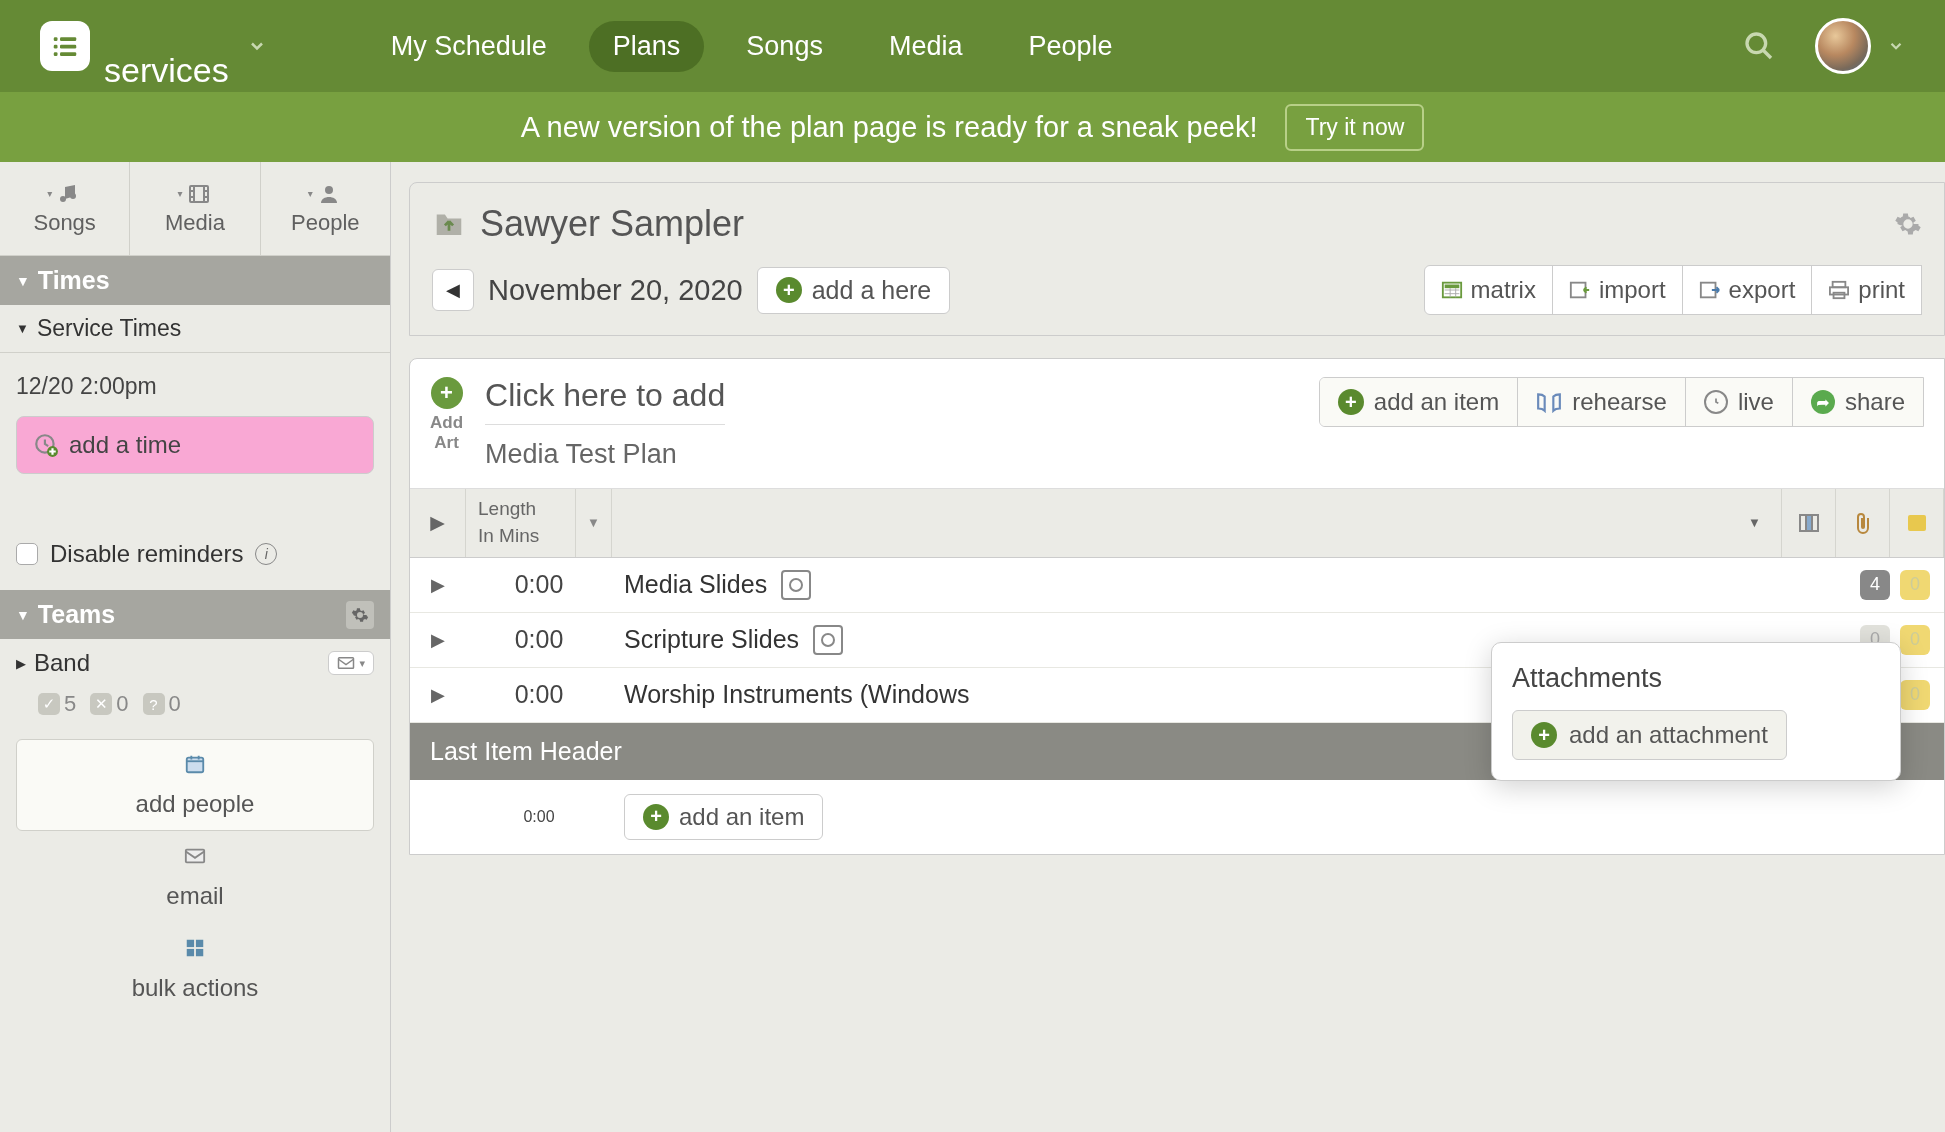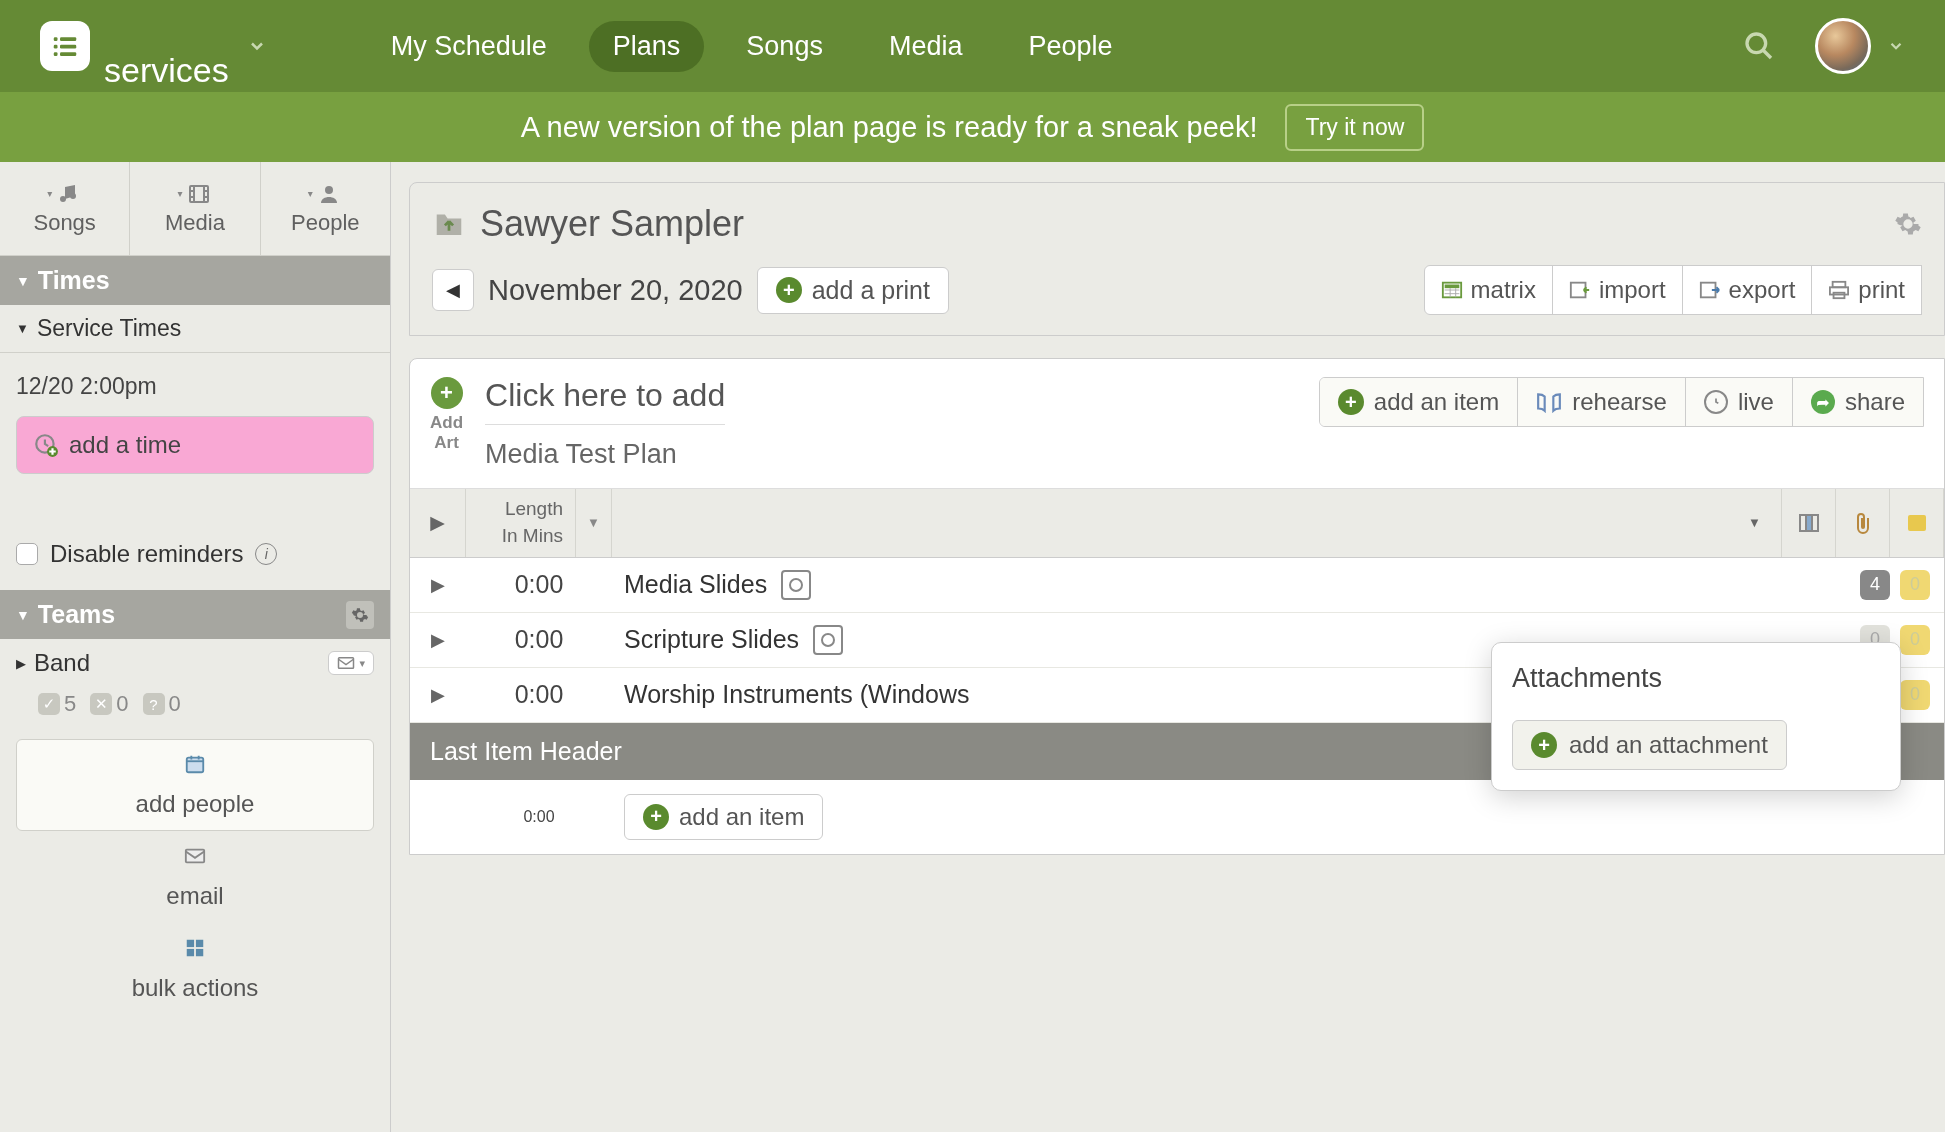--- a/index.html
+++ b/index.html
@@ -90,21 +90,21 @@
 .pc-act { padding:10px 18px; font-size:24px; color:#555; cursor:pointer; display:flex; align-items:center; gap:10px; border-right:1px solid #ccc; background:#fafaf6; }
 .pc-act:last-child { border-right:none; }
 .ico-r { width:24px; height:24px; border-radius:50%; display:flex; align-items:center; justify-content:center; }
 .ico-clock { border:2px solid #888; position:relative; }
 .ico-share { background:#5aaa4e; color:#fff; font-size:16px; }
 
 
 .tbl-head { display:flex; background:#ebebe6; border-bottom:1px solid #ccc; font-size:19px; color:#666; }
 .th { padding:10px 12px; border-right:1px solid #d5d5cf; display:flex; align-items:center; gap:6px; }
 .th-play { width:56px; justify-content:center; }
-.th-len { width:110px; flex-direction:column; align-items:flex-end; line-height:1.1; }
+.th-len { width:110px; flex-direction:column; align-items:flex-start; line-height:1.1; }
 .th-dd { width:36px; justify-content:center; color:#888; font-size:13px; }
 .th-title { flex:1; font-size:22px; }
 .th-end { display:flex; margin-left:auto; }
 .th-ico { width:54px; justify-content:center; cursor:pointer; }
 
 .tbl-row { display:flex; align-items:center; border-bottom:1px solid #e8e8e2; padding:12px 0; font-size:25px; color:#333; }
 .td-play { width:56px; text-align:center; color:#666; cursor:pointer; font-size:18px; }
 .td-len { width:146px; text-align:center; color:#444; }
 .td-title { flex:1; display:flex; align-items:center; gap:14px; padding-left:12px; }
 .media-ico { width:30px; height:30px; border:2px solid #888; border-radius:4px; display:flex; align-items:center; justify-content:center; }
@@ -114,21 +114,21 @@
 .badge-n.dark { background:#888; color:#fff; }
 
 .sec-row { background:#8a8a84; color:#fff; font-size:25px; padding:14px 20px; }
 .add-row { display:flex; align-items:center; padding:14px 0; }
 .add-row .td-title { }
 .add-row .pill-btn { font-size:24px; }
 
 
 .popover { position:absolute; right:44px; top:480px; width:410px; background:#fff; border:1px solid #ccc; border-radius:10px; box-shadow:0 6px 28px rgba(0,0,0,0.18); padding:20px; }
 .popover::after { content:""; position:absolute; right:-12px; top:42px; border:12px solid transparent; border-left-color:#fff; }
-.pop-title { font-size:27px; color:#444; margin-bottom:26px; }
+.pop-title { font-size:27px; color:#444; margin-bottom:16px; }
 .pop-btn { border:1px solid #ccc; background:#f2f2ec; padding:10px 18px; border-radius:6px; font-size:24px; color:#555; cursor:pointer; display:flex; align-items:center; gap:12px; }
 
 svg { display:block; }
 </style>
 </head>
 <body>
 
 <div class="topnav">
   <div class="logo-wrap">
     <div class="logo-badge">
@@ -331,21 +331,21 @@
           <svg width="28" height="28" viewBox="0 0 24 24" fill="#aaa">
               <path d="M12 8a4 4 0 100 8 4 4 0 000-8zm9 4a7 7 0 01-.1 1.2l2 1.6-2 3.4-2.4-1a7 7 0 01-2 1.2l-.4 2.6h-4l-.4-2.6a7 7 0 01-2-1.2l-2.4 1-2-3.4 2-1.6A7 7 0 013 12a7 7 0 01.1-1.2l-2-1.6 2-3.4 2.4 1a7 7 0 012-1.2L7.9 3h4l.4 2.6a7 7 0 012 1.2l2.4-1 2 3.4-2 1.6c.1.4.1.8.1 1.2z"></path>
             </svg>
         </span>
       </div>
       <div class="pt-row2">
         <span class="arrow-btn">◀</span>
         <span class="date-text">November 20, 2020</span>
         <span class="pill-btn">
           <span class="plus-c">+</span>
-          <span>add a print</span>
+          <span>add a here</span>
         </span>
         <div class="tool-row">
           <span class="tool-btn">
             <svg class="mini-ico" viewBox="0 0 24 20">
                 <rect x="2" y="2" width="20" height="16" fill="none" stroke="#6a9a3e" stroke-width="2"></rect>
                 <rect x="4" y="4" width="16" height="4" fill="#6a9a3e"></rect>
                 <path d="M4 10h16M4 14h16M10 8v10M16 8v10" stroke="#aaa"></path>
               </svg>
             <span>matrix</span>
           </span>

